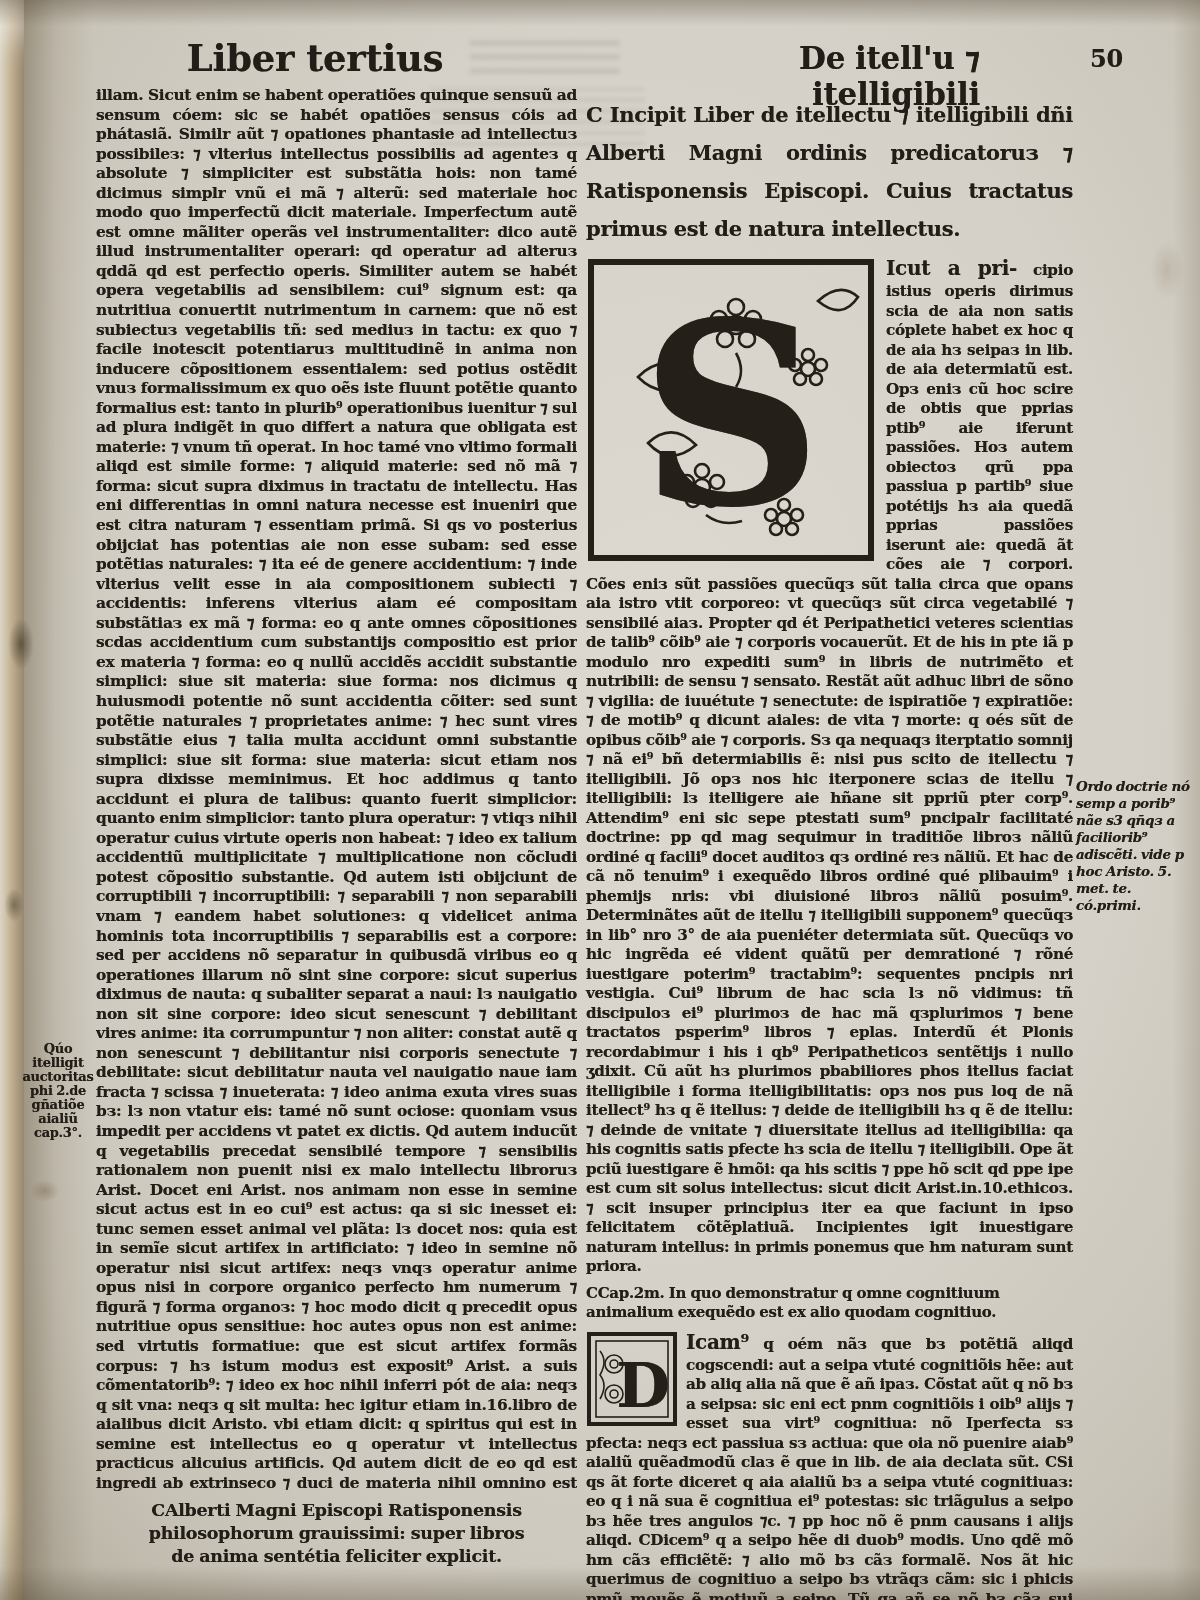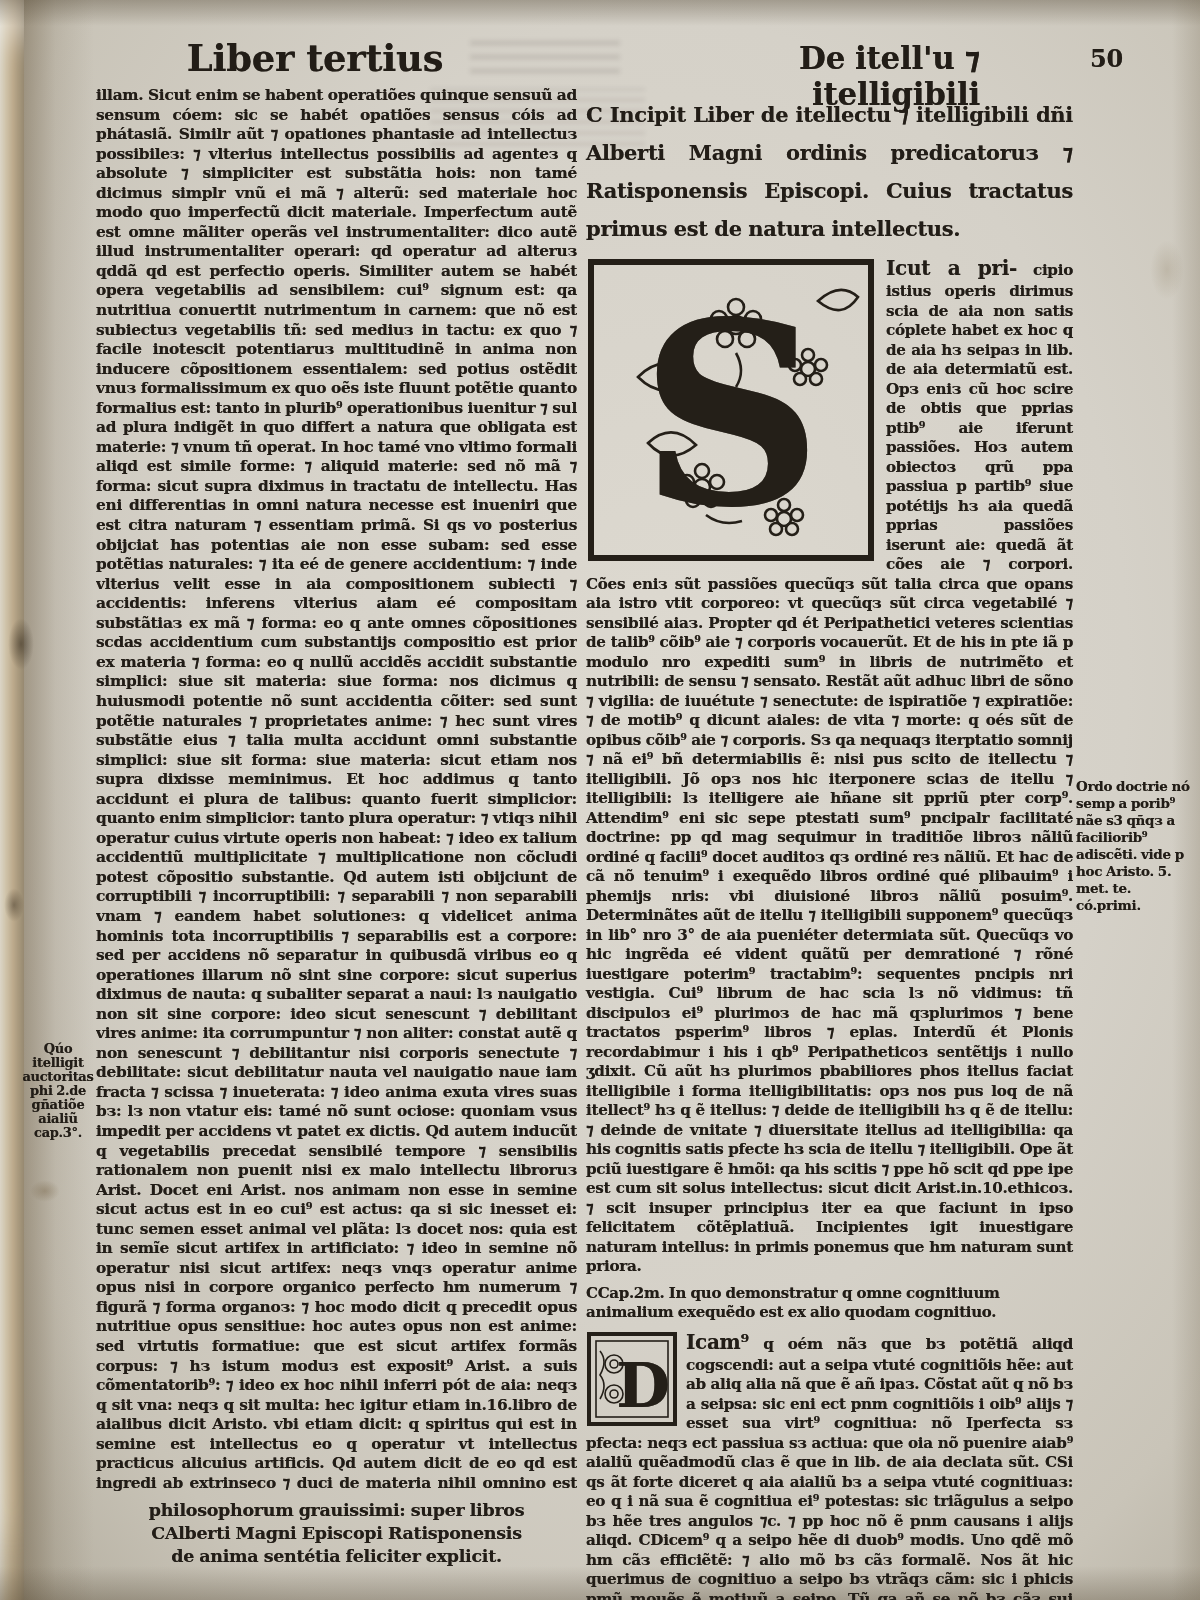--- a/index.html
+++ b/index.html
@@ -46,21 +46,21 @@
   .incipit{font-size:21px;line-height:38px;text-align:justify;margin:0;}
   .chap-head{font-size:15px;line-height:19px;text-align:left;margin:7px 0 0 0;}
   .chap-body{font-size:15.2px;line-height:19.5px;text-align:justify;margin:6px 0 0 0;}
   .opening{font-size:20px;line-height:28px;}
   .initial-s{float:left;width:290px;height:306px;margin:3px 10px 2px 0;}
   .initial-d{float:left;width:92px;height:96px;margin:3px 8px 2px 0;}
 
   .marg-note-left{position:absolute;left:20px;top:1042px;width:76px;
     font-size:13px;line-height:14px;text-align:center;}
   .marg-note-right{position:absolute;left:1076px;top:778px;width:122px;
-    font-size:13.5px;line-height:17px;text-align:left;}
+    font-size:13.5px;line-height:17px;text-align:left;font-style:italic;}
 
   
   .ghost{position:absolute;filter:blur(2.2px);opacity:.5;pointer-events:none;}
   .ghost.g1{left:430px;top:88px;width:215px;height:58px;
     background:repeating-linear-gradient(0deg,rgba(58,52,44,.16) 0 4px,rgba(58,52,44,0) 4px 11px);}
   .ghost.g2{left:470px;top:40px;width:150px;height:34px;
     background:repeating-linear-gradient(0deg,rgba(58,52,44,.20) 0 6px,rgba(58,52,44,0) 6px 14px);}
   .foxing{position:absolute;border-radius:50%;pointer-events:none;}
   .f1{left:8px;top:618px;width:26px;height:52px;background:radial-gradient(rgba(48,38,24,.55),rgba(48,38,24,0) 70%);}
   .f2{left:4px;top:888px;width:20px;height:34px;background:radial-gradient(rgba(48,38,24,.45),rgba(48,38,24,0) 70%);}
@@ -85,22 +85,22 @@
   <div class="foxing f3"></div>
   <div class="foxing f4"></div>
 
   <div class="header-left blackletter">Liber tertius</div>
   <div class="header-right blackletter">De itell'u ⁊ itelligibili</div>
   <div class="folio-number blackletter">50</div>
 
   <div class="left-col blackletter">illam. Sicut enim se habent operatiões quinque sensuũ ad sensum cóem: sic se habét opatiões sensus cóis ad phátasiã. Similr aũt ⁊ opationes phantasie ad intellectuз possibileз: ⁊ vlterius intellectus possibilis ad agenteз q absolute ⁊ simpliciter est substãtia hois: non tamé dicimus simplr vnũ ei mã ⁊ alterũ: sed materiale hoc modo quo imperfectũ dicit materiale. Imperfectum autẽ est omne mãliter operãs vel instrumentaliter: dico autẽ illud instrumentaliter operari: qd operatur ad alteruз qddã qd est perfectio operis. Similiter autem se habét opera vegetabilis ad sensibilem: cui⁹ signum est: qa nutritiua conuertit nutrimentum in carnem: que nõ est subiectuз vegetabilis tñ: sed mediuз in tactu: ex quo ⁊ facile inotescit potentiaruз multitudinẽ in anima non inducere cõpositionem essentialem: sed potius ostẽdit vnuз formalissimum ex quo oẽs iste fluunt potẽtie quanto formalius est: tanto in plurib⁹ operationibus iuenitur ⁊ sul ad plura indigẽt in quo differt a natura que obligata est materie: ⁊ vnum tñ operat. In hoc tamé vno vltimo formali aliqd est simile forme: ⁊ aliquid materie: sed nõ mã ⁊ forma: sicut supra diximus in tractatu de intellectu. Has eni differentias in omni natura necesse est inueniri que est citra naturam ⁊ essentiam primã. Si qs vo posterius obijciat has potentias aie non esse subam: sed esse potẽtias naturales: ⁊ ita eé de genere accidentium: ⁊ inde vlterius velit esse in aia compositionem subiecti ⁊ accidentis: inferens vlterius aiam eé compositam substãtiaз ex mã ⁊ forma: eo q ante omnes cõpositiones scdas accidentium cum substantijs compositio est prior ex materia ⁊ forma: eo q nullũ accidẽs accidit substantie simplici: siue sit materia: siue forma: nos dicimus q huiusmodi potentie nõ sunt accidentia cõiter: sed sunt potẽtie naturales ⁊ proprietates anime: ⁊ hec sunt vires substãtie eius ⁊ talia multa accidunt omni substantie simplici: siue sit forma: siue materia: sicut etiam nos supra dixisse meminimus. Et hoc addimus q tanto accidunt ei plura de talibus: quanto fuerit simplicior: quanto enim simplicior: tanto plura operatur: ⁊ vtiqз nihil operatur cuius virtute operis non habeat: ⁊ ideo ex talium accidentiũ multiplicitate ⁊ multiplicatione non cõcludi potest cõpositio substantie. Qd autem isti obijciunt de corruptibili ⁊ incorruptibili: ⁊ separabili ⁊ non separabili vnam ⁊ eandem habet solutioneз: q videlicet anima hominis tota incorruptibilis ⁊ separabilis est a corpore: sed per accidens nõ separatur in quibusdã viribus eo q operationes illarum nõ sint sine corpore: sicut superius diximus de nauta: q subaliter separat a naui: lз nauigatio non sit sine corpore: ideo sicut senescunt ⁊ debilitant vires anime: ita corrumpuntur ⁊ non aliter: constat autẽ q non senescunt ⁊ debilitantur nisi corporis senectute ⁊ debilitate: sicut debilitatur nauta vel nauigatio naue iam fracta ⁊ scissa ⁊ inueterata: ⁊ ideo anima exuta vires suas bз: lз non vtatur eis: tamé nõ sunt ociose: quoniam vsus impedit per accidens vt patet ex dictis. Qd autem inducũt q vegetabilis precedat sensibilé tempore ⁊ sensibilis rationalem non puenit nisi ex malo intellectu libroruз Arist. Docet eni Arist. nos animam non esse in semine sicut actus est in eo cui⁹ est actus: qa si sic inesset ei: tunc semen esset animal vel plãta: lз docet nos: quia est in semĩe sicut artifex in artificiato: ⁊ ideo in semine nõ operatur nisi sicut artifex: neqз vnqз operatur anime opus nisi in corpore organico perfecto hm numerum ⁊ figurã ⁊ forma organoз: ⁊ hoc modo dicit q precedit opus nutritiue opus sensitiue: hoc auteз opus non est anime: sed virtutis formatiue: que est sicut artifex formãs corpus: ⁊ hз istum moduз est exposit⁹ Arist. a suis cõmentatorib⁹: ⁊ ideo ex hoc nihil inferri pót de aia: neqз q sit vna: neqз q sit multa: hec igitur etiam in.16.libro de aialibus dicit Aristo. vbi etiam dicit: q spiritus qui est in semine est intellectus eo q operatur vt intellectus practicus alicuius artificis. Qd autem dicit de eo qd est ingredi ab extrinseco ⁊ duci de materia nihil omnino est ad ppositũ: ⁊ solutio huius patet per ea que dicta sunt de intellectu agente: erit aũt de his subtiliter loquendum in libro de animalibus. Hec igit de anima hm q in seipsa consideratur determinata sufficiunt.</div>
 
   <div class="colophon blackletter">
+    <div>CAlberti Magni Episcopi Ratisponensis</div>
     <div>philosophorum grauissimi: super libros</div>
-    <div>CAlberti Magni Episcopi Ratisponensis</div>
     <div>de anima sentétia feliciter explicit.</div>
   </div>
 
   <div class="right-col">
     <p class="incipit blackletter">C Incipit Liber de itellectu ⁊ itelligibili dñi Alberti Magni ordinis predicatoruз ⁊ Ratisponensis Episcopi. Cuius tractatus primus est de natura intellectus.</p>
 
 
     <p class="chap-body blackletter">
       <svg class="initial-s" viewBox="0 0 290 306">
         <rect x="5" y="5" width="280" height="296" fill="none" stroke="#241f18" stroke-width="6"></rect>

